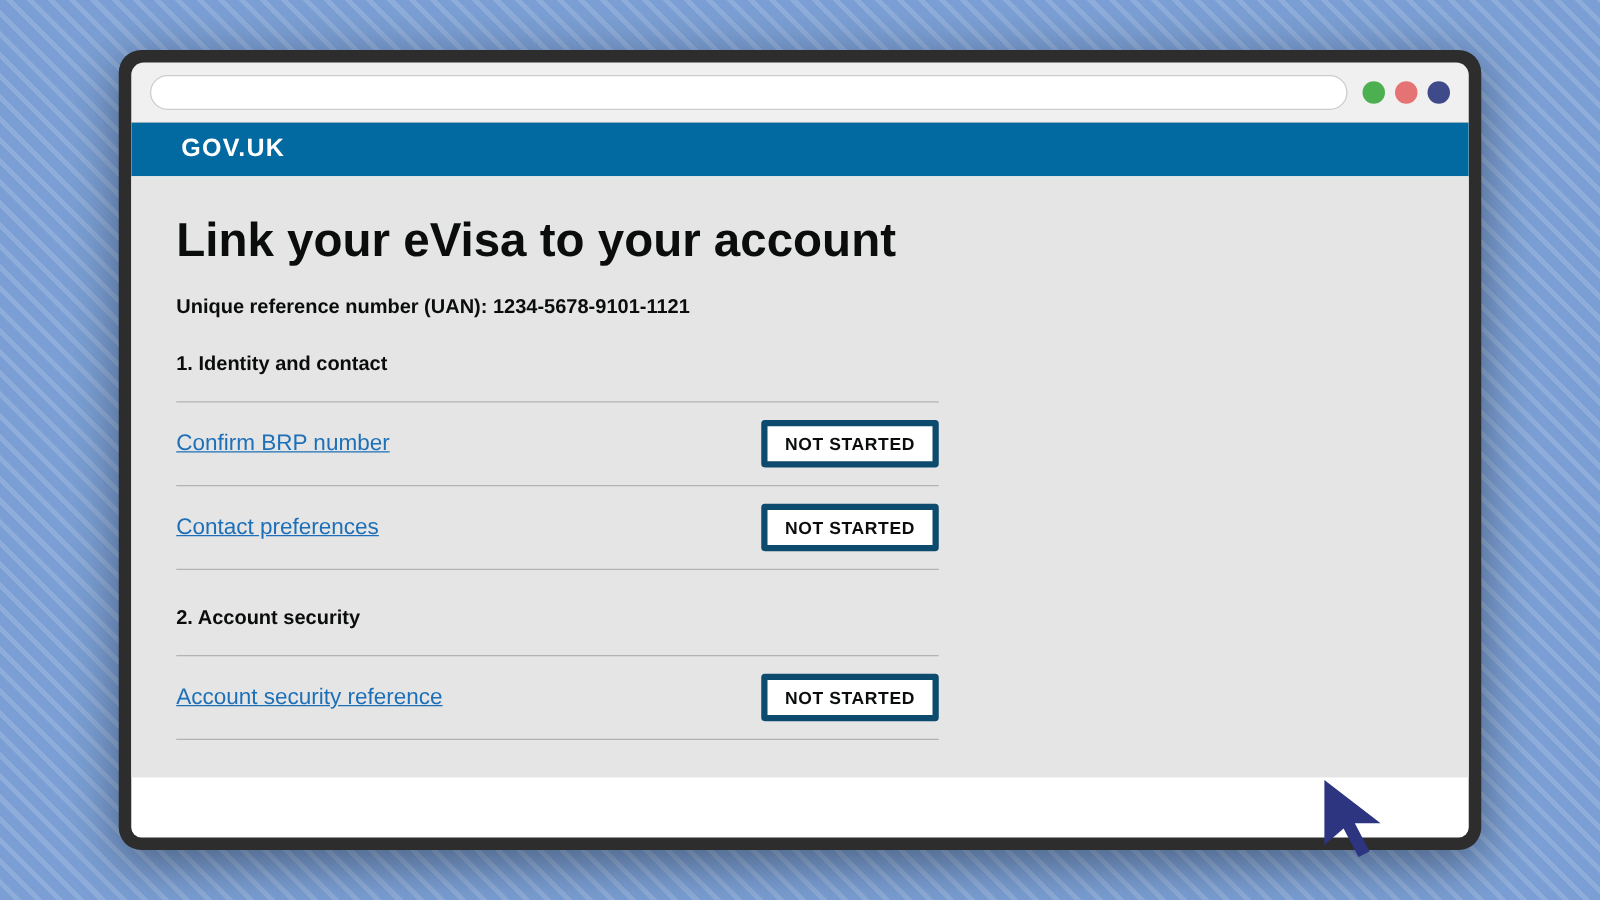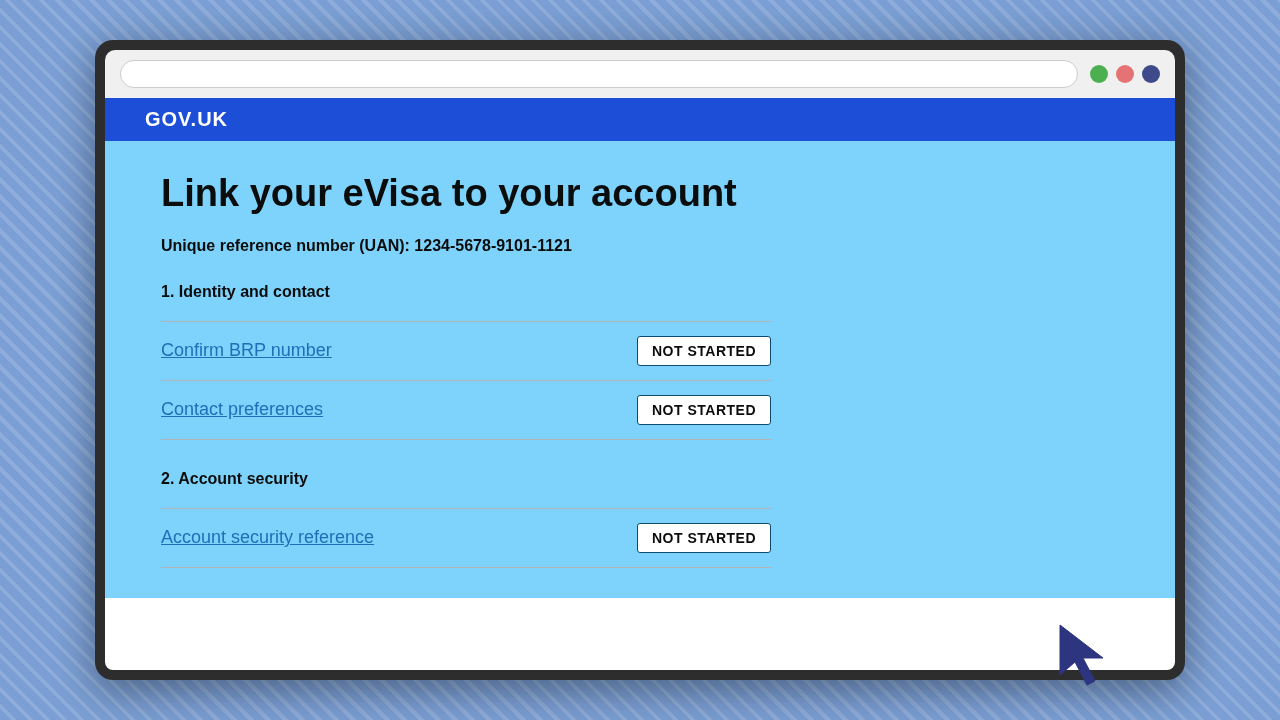--- a/index.html
+++ b/index.html
@@ -71,34 +71,34 @@
     .dot-blue { background: #3f4a8a; }
 
     .browser-content {
       background: white;
       height: calc(100% - 48px);
       border-radius: 0 0 8px 8px;
       overflow: hidden;
     }
 
     .govuk-header {
-      background: #1d4ed8;
+      background: #0369a1;
       padding: 10px 40px;
     }
 
     .govuk-header-title {
       color: white;
       font-size: 20px;
       font-weight: bold;
       letter-spacing: 1px;
     }
 
     .page-content {
-      padding: 30px 56px;
-      background: #7dd3fc;
+      padding: 30px 36px;
+      background: #e5e5e5;
     }
 
     .page-title {
       font-size: 38px;
       font-weight: bold;
       color: #0b0c0c;
       margin-bottom: 20px;
       line-height: 1.2;
     }
 
@@ -145,21 +145,21 @@
     }
 
     .status-completed {
       background: #00703c;
       color: white;
     }
 
     .status-not-started {
       background: white;
       color: #0b0c0c;
-      border: 1px solid #0c4a6e;
+      border: 5px solid #0c4a6e;
     }
 
     .section-gap {
       margin-bottom: 20px;
     }
 
     .cursor-icon {
       position: absolute;
       right: 130px;
       bottom: 60px;

